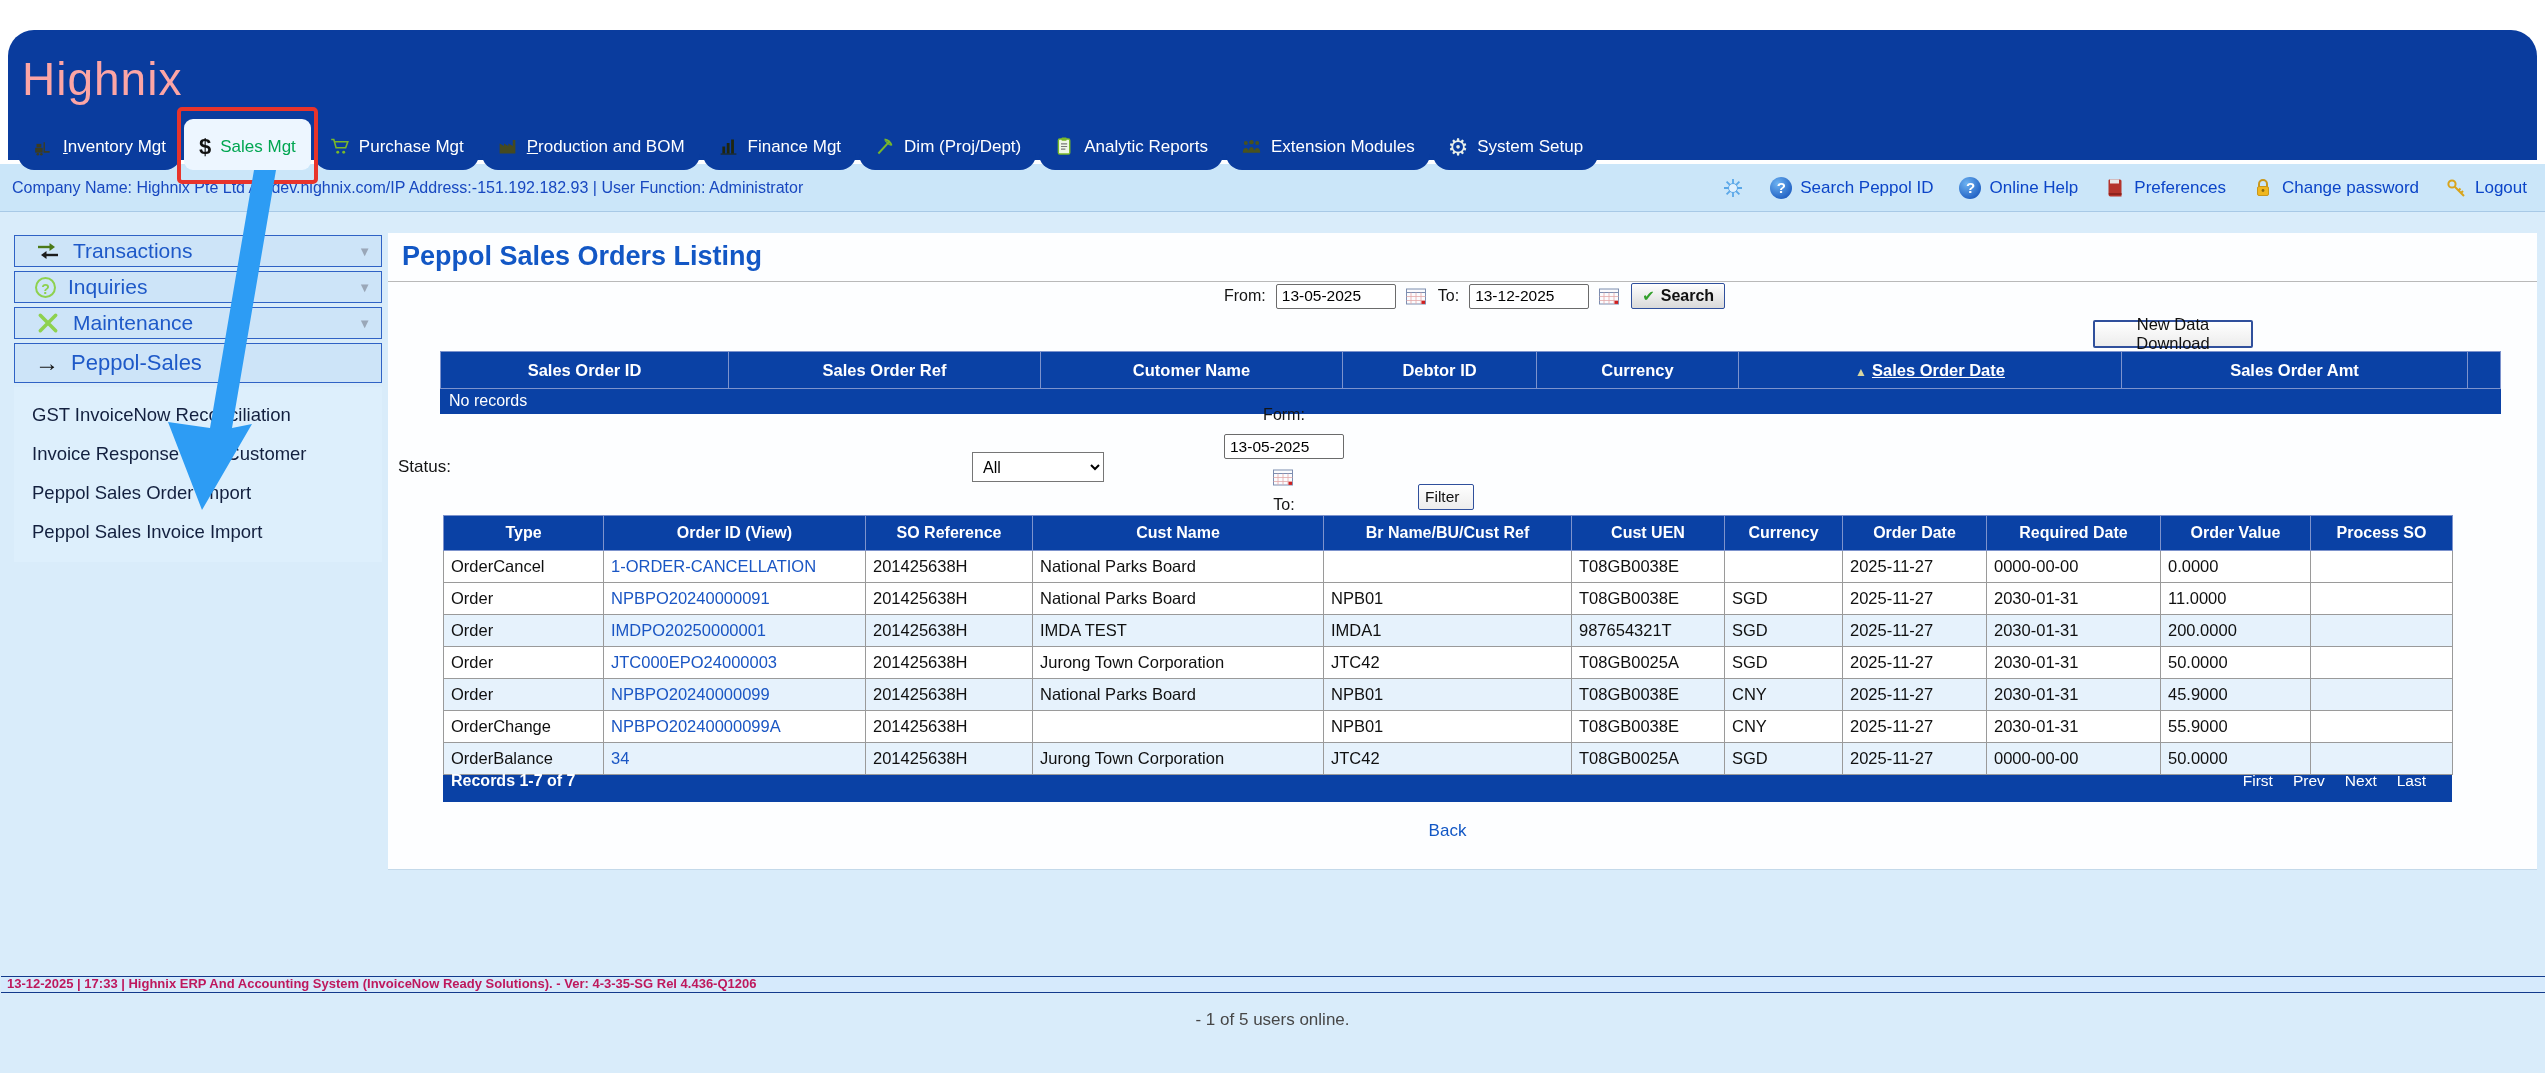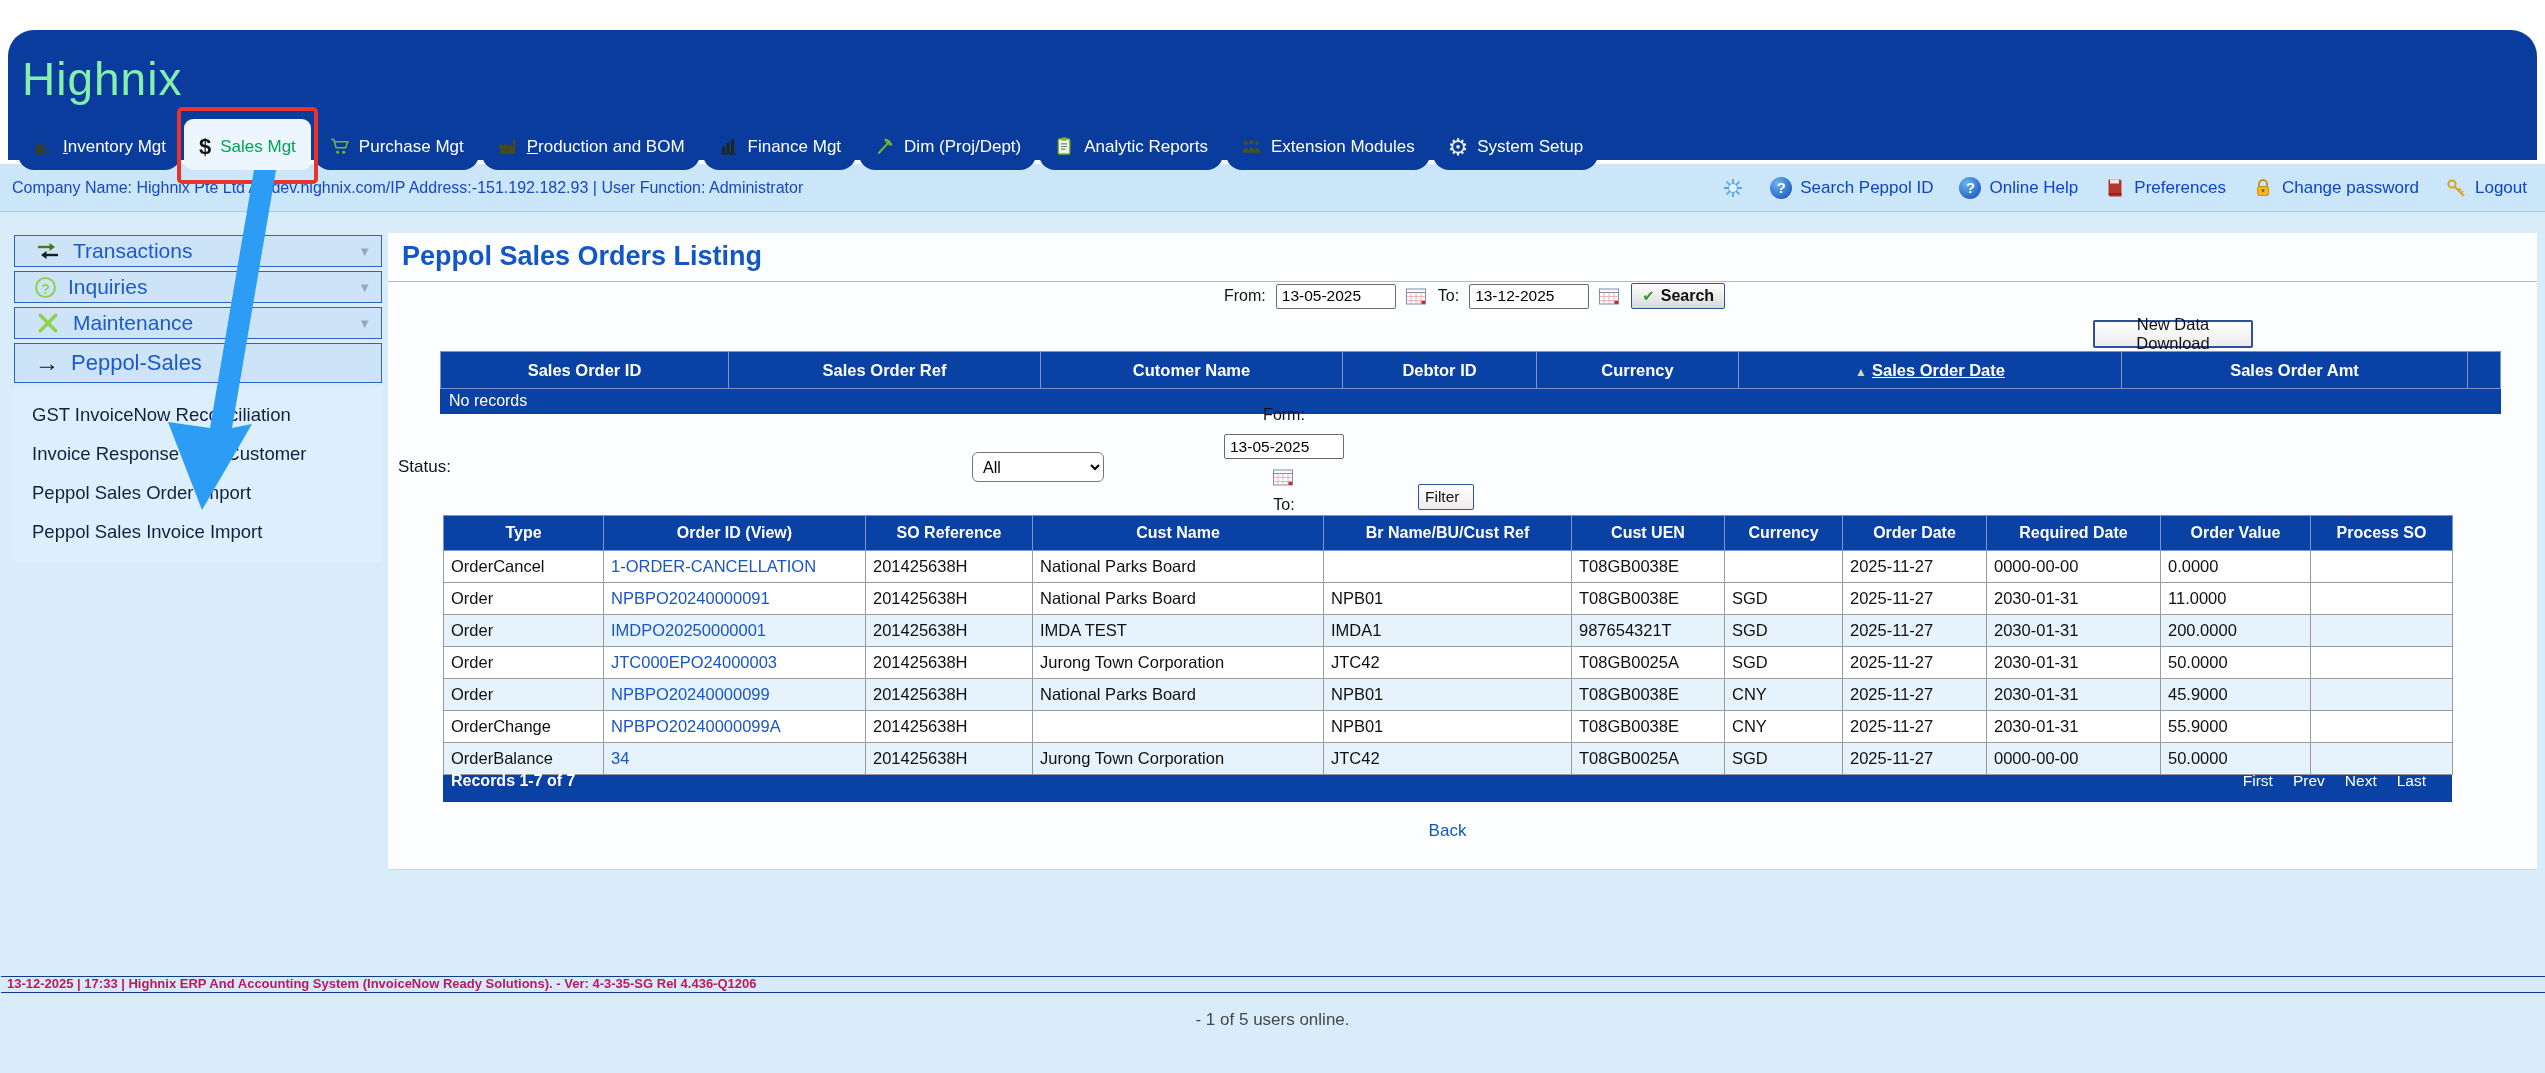--- a/index.html
+++ b/index.html
@@ -4,21 +4,21 @@
 <style>
   html,body{margin:0;padding:0;}
   body{font-family:"Liberation Sans","DejaVu Sans",sans-serif;}
   .page{position:relative;width:2545px;height:1073px;background:#d9ecfa;overflow:hidden;}
 
   
   .top-band{position:absolute;left:0;top:0;width:2545px;height:164px;background:#ffffff;}
 
   
   .app-header{position:absolute;left:8px;top:30px;width:2529px;height:130px;background:#0a3c9e;border-radius:26px 26px 0 0;z-index:5;}
-  .logo{position:absolute;left:14px;top:22px;font-size:46px;font-weight:400;letter-spacing:1px;color:#86efac;}
+  .logo{position:absolute;left:14px;top:22px;font-size:46px;font-weight:400;letter-spacing:1px;color:#fca5a5;}
   .tab-row{position:absolute;left:10px;bottom:-10px;display:flex;align-items:flex-end;z-index:6;}
   .tab{display:inline-flex;align-items:center;gap:9px;padding:10px 15px 13px 15px;margin-right:3px;
        background:#0a3c9e;color:#ffffff;font-size:17px;border-radius:0 0 16px 16px;cursor:pointer;white-space:nowrap;}
   .tab .tlabel u{text-decoration:underline;}
   .tab.active{background:#edf6ff;color:#00a651;border-radius:9px;padding-top:18px;position:relative;}
   .tab.active::after{content:"";position:absolute;inset:-12px -7px -14px -7px;border:4px solid #e8342b;border-radius:5px;pointer-events:none;z-index:40;}
   .isvg{width:21px;height:21px;display:block;}
   .ticon{display:inline-flex;align-items:center;justify-content:center;}
   .ticon.dollar{font-size:22px;font-weight:700;color:#111;line-height:20px;}
   .ticon.gearchar{font-size:23px;color:#e9f0e9;line-height:20px;}
@@ -84,21 +84,21 @@
   .tbl2 tr.alt td{background:#e6f2fc;}
   .tbl2 a.oid{color:#1a56c4;text-decoration:none;cursor:pointer;}
   .records-bar{width:2009px;height:27px;background:#0a41a5;color:#fff;display:flex;align-items:center;
                justify-content:space-between;box-sizing:border-box;padding:0 26px 16px 8px;}
   .records-text{font-size:16px;font-weight:700;}
   .pagination{display:flex;gap:20px;font-size:15.5px;}
   .pg-link{color:#fff;cursor:pointer;text-decoration:none;}
 
   .status-label{position:absolute;left:10px;top:224px;font-size:17px;color:#141414;}
   .status-select{position:absolute;left:584px;top:219px;width:132px;height:30px;font-size:16px;font-family:inherit;
-                 background:#fff;border:1px solid #767676;border-radius:6px;padding-left:6px;}
+                 background:#fff;border:1px solid #767676;border-radius:0;padding-left:6px;}
   .back-link{position:absolute;left:55px;top:588px;width:2009px;text-align:center;font-size:17px;color:#1257c5;}
   .back-link span{cursor:pointer;}
 
   
   .footer-bar{position:absolute;left:1px;top:976px;width:2545px;height:17px;background:#d6eafc;border-top:1.5px solid #123a8c;
               border-bottom:1.5px solid #123a8c;box-sizing:border-box;font-size:13px;font-weight:700;color:#be185d;
               line-height:14px;padding-left:6px;}
   .users-online{position:absolute;left:0;top:1010px;width:2545px;text-align:center;font-size:17px;color:#474747;}
 </style>
 </head>

